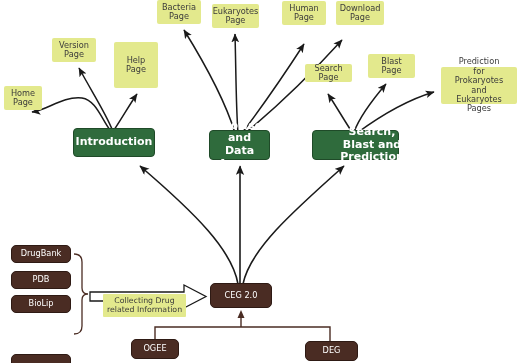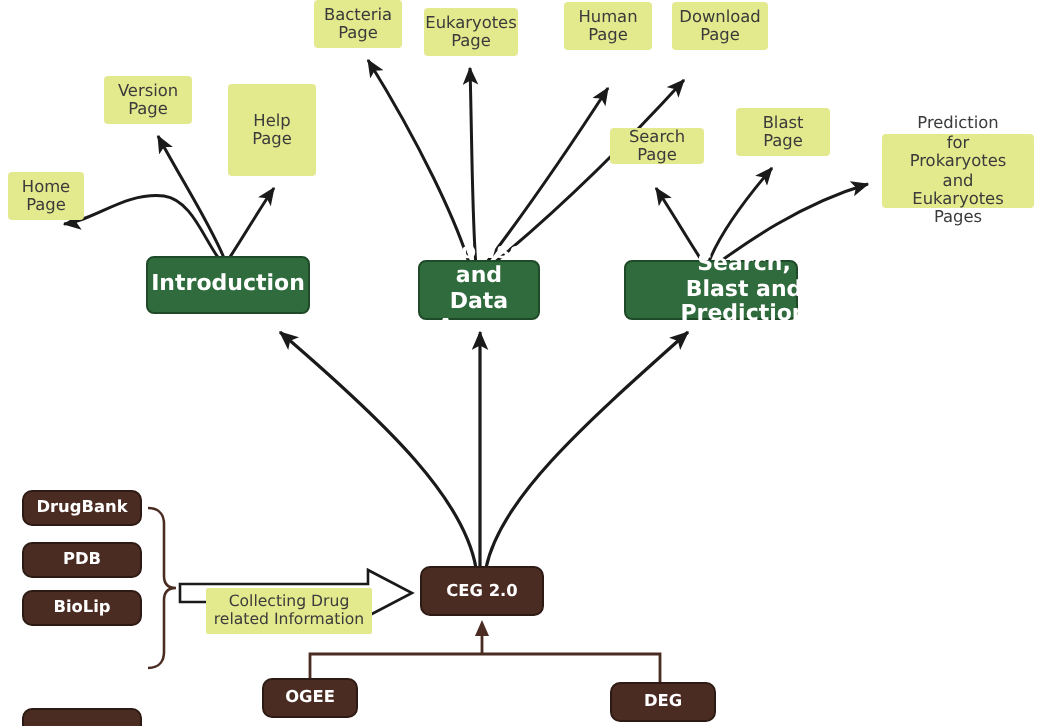--- a/index.html
+++ b/index.html
@@ -33,21 +33,21 @@
     color:#ffffff;
     font-weight:bold;
     font-size:11px;
     border-radius:4px;
     border:1px solid #1f4a28;
     padding:2px 3px;
   }
   .brown{
     background:#4a2c23;
     color:#ffffff;
-    font-weight:bold;
+    font-weight:normal;
     font-size:8.2px;
     border-radius:5px;
     border:1px solid #2e1a14;
     padding:1px 2px;
   }
   .label-note{
     background:#e3e98d;
     color:#3b3b3b;
     font-size:7.8px;
     border-radius:1px;

